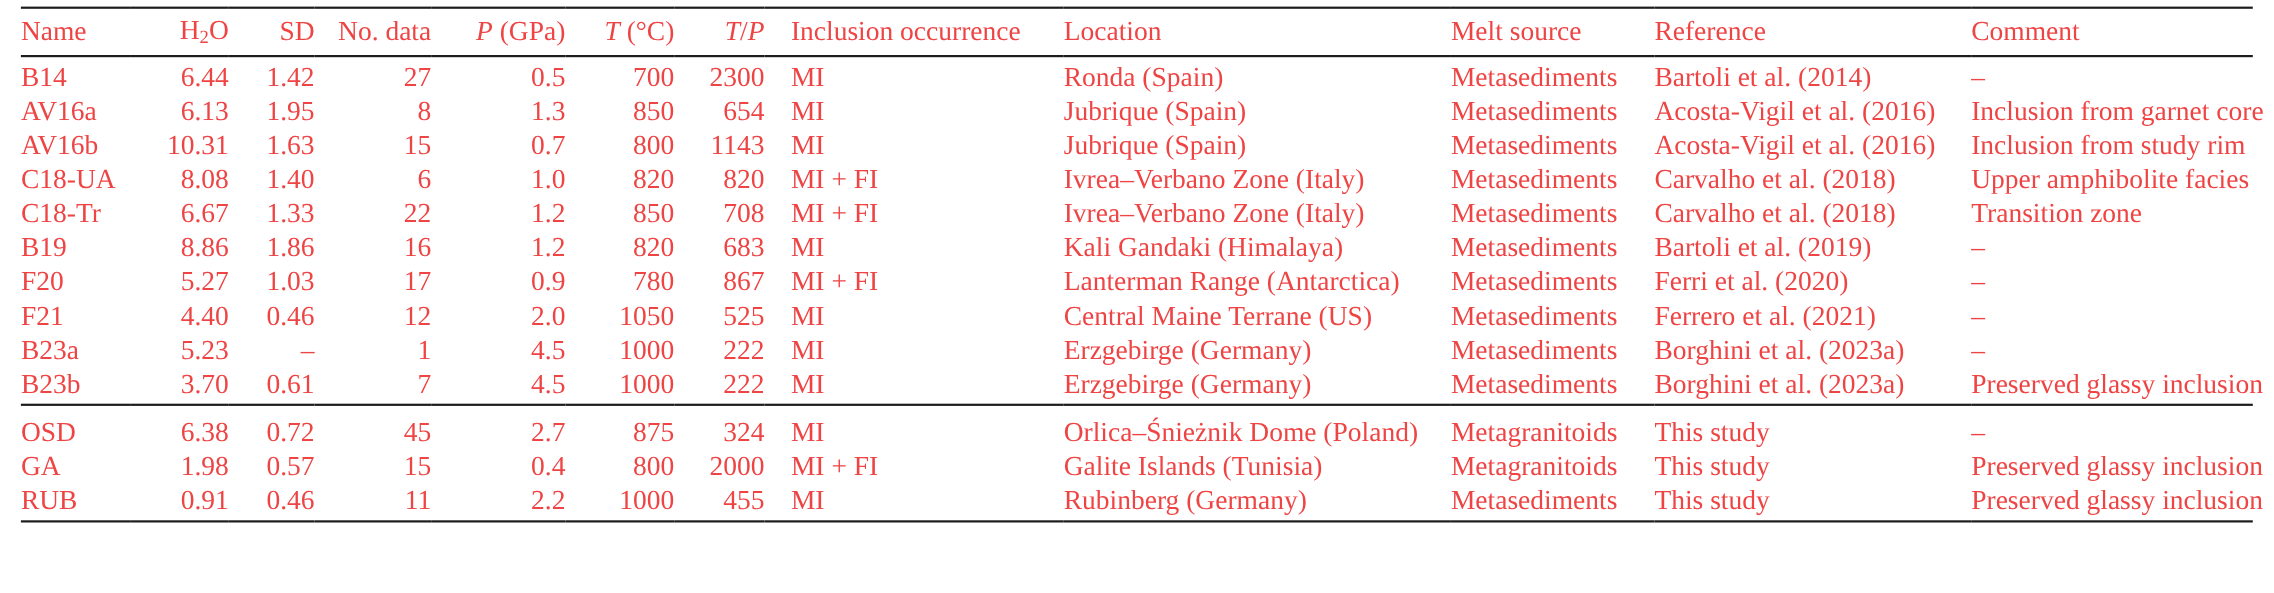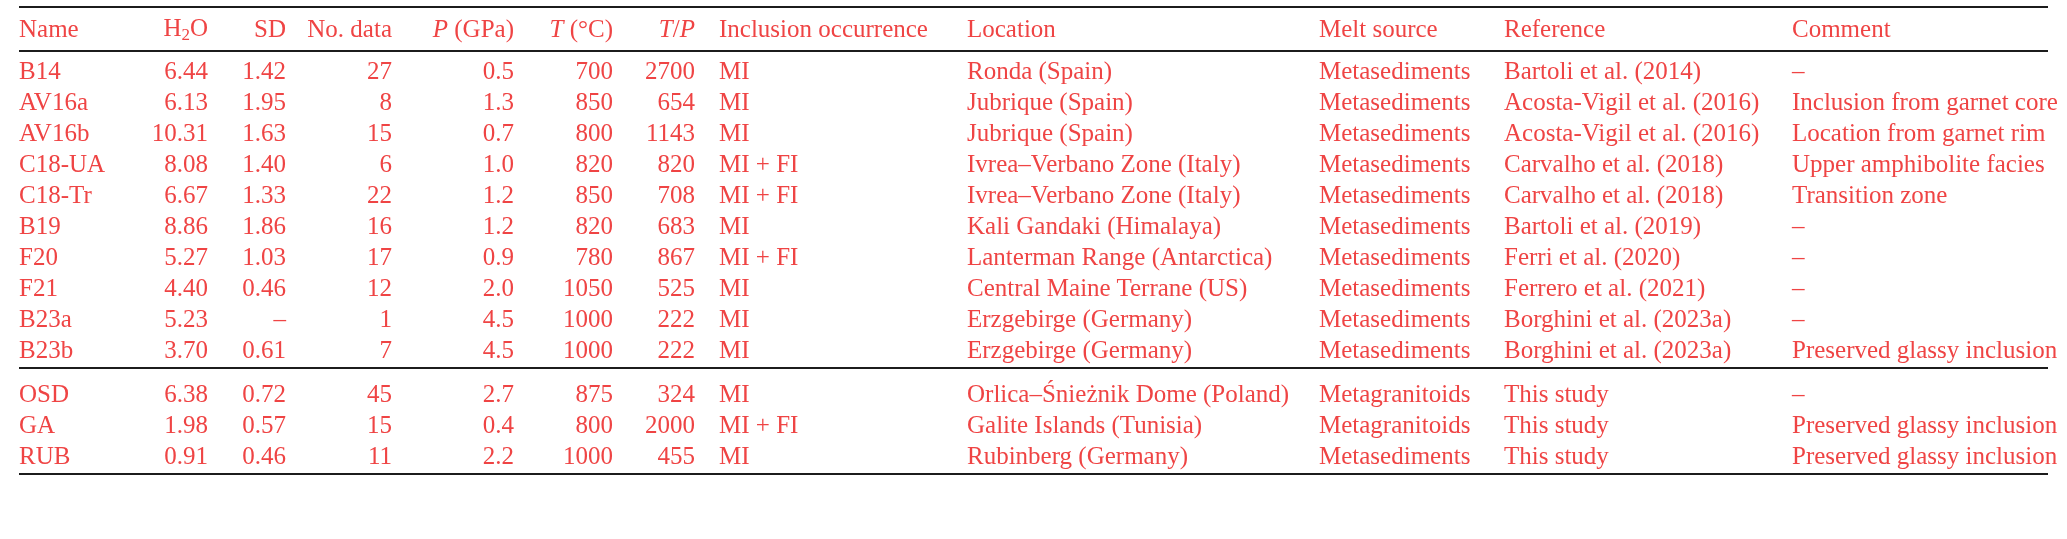--- a/index.html
+++ b/index.html
@@ -92,21 +92,21 @@
         </tr>
     </thead>
     <tbody data-name="section-published">
         <tr data-name="table-row">
           <td class="a-left" data-name="cell-name">B14</td>
           <td class="a-right" data-name="cell-h2o">6.44</td>
           <td class="a-right" data-name="cell-sd">1.42</td>
           <td class="a-right" data-name="cell-no-data">27</td>
           <td class="a-right" data-name="cell-pressure">0.5</td>
           <td class="a-right" data-name="cell-temperature">700</td>
-          <td class="a-right" data-name="cell-t-over-p">2700</td>
+          <td class="a-right" data-name="cell-t-over-p">2300</td>
           <td class="a-left" data-name="cell-inclusion-occurrence">MI</td>
           <td class="a-left" data-name="cell-location">Ronda (Spain)</td>
           <td class="a-left" data-name="cell-melt-source">Metasediments</td>
           <td class="a-left" data-name="cell-reference">Bartoli et al. (2014)</td>
           <td class="a-left" data-name="cell-comment">–</td>
         </tr>
         <tr data-name="table-row">
           <td class="a-left" data-name="cell-name">AV16a</td>
           <td class="a-right" data-name="cell-h2o">6.13</td>
           <td class="a-right" data-name="cell-sd">1.95</td>
@@ -125,21 +125,21 @@
           <td class="a-right" data-name="cell-h2o">10.31</td>
           <td class="a-right" data-name="cell-sd">1.63</td>
           <td class="a-right" data-name="cell-no-data">15</td>
           <td class="a-right" data-name="cell-pressure">0.7</td>
           <td class="a-right" data-name="cell-temperature">800</td>
           <td class="a-right" data-name="cell-t-over-p">1143</td>
           <td class="a-left" data-name="cell-inclusion-occurrence">MI</td>
           <td class="a-left" data-name="cell-location">Jubrique (Spain)</td>
           <td class="a-left" data-name="cell-melt-source">Metasediments</td>
           <td class="a-left" data-name="cell-reference">Acosta-Vigil et al. (2016)</td>
-          <td class="a-left" data-name="cell-comment">Location from garnet rim</td>
+          <td class="a-left" data-name="cell-comment">Inclusion from study rim</td>
         </tr>
         <tr data-name="table-row">
           <td class="a-left" data-name="cell-name">C18-UA</td>
           <td class="a-right" data-name="cell-h2o">8.08</td>
           <td class="a-right" data-name="cell-sd">1.40</td>
           <td class="a-right" data-name="cell-no-data">6</td>
           <td class="a-right" data-name="cell-pressure">1.0</td>
           <td class="a-right" data-name="cell-temperature">820</td>
           <td class="a-right" data-name="cell-t-over-p">820</td>
           <td class="a-left" data-name="cell-inclusion-occurrence">MI + FI</td>

